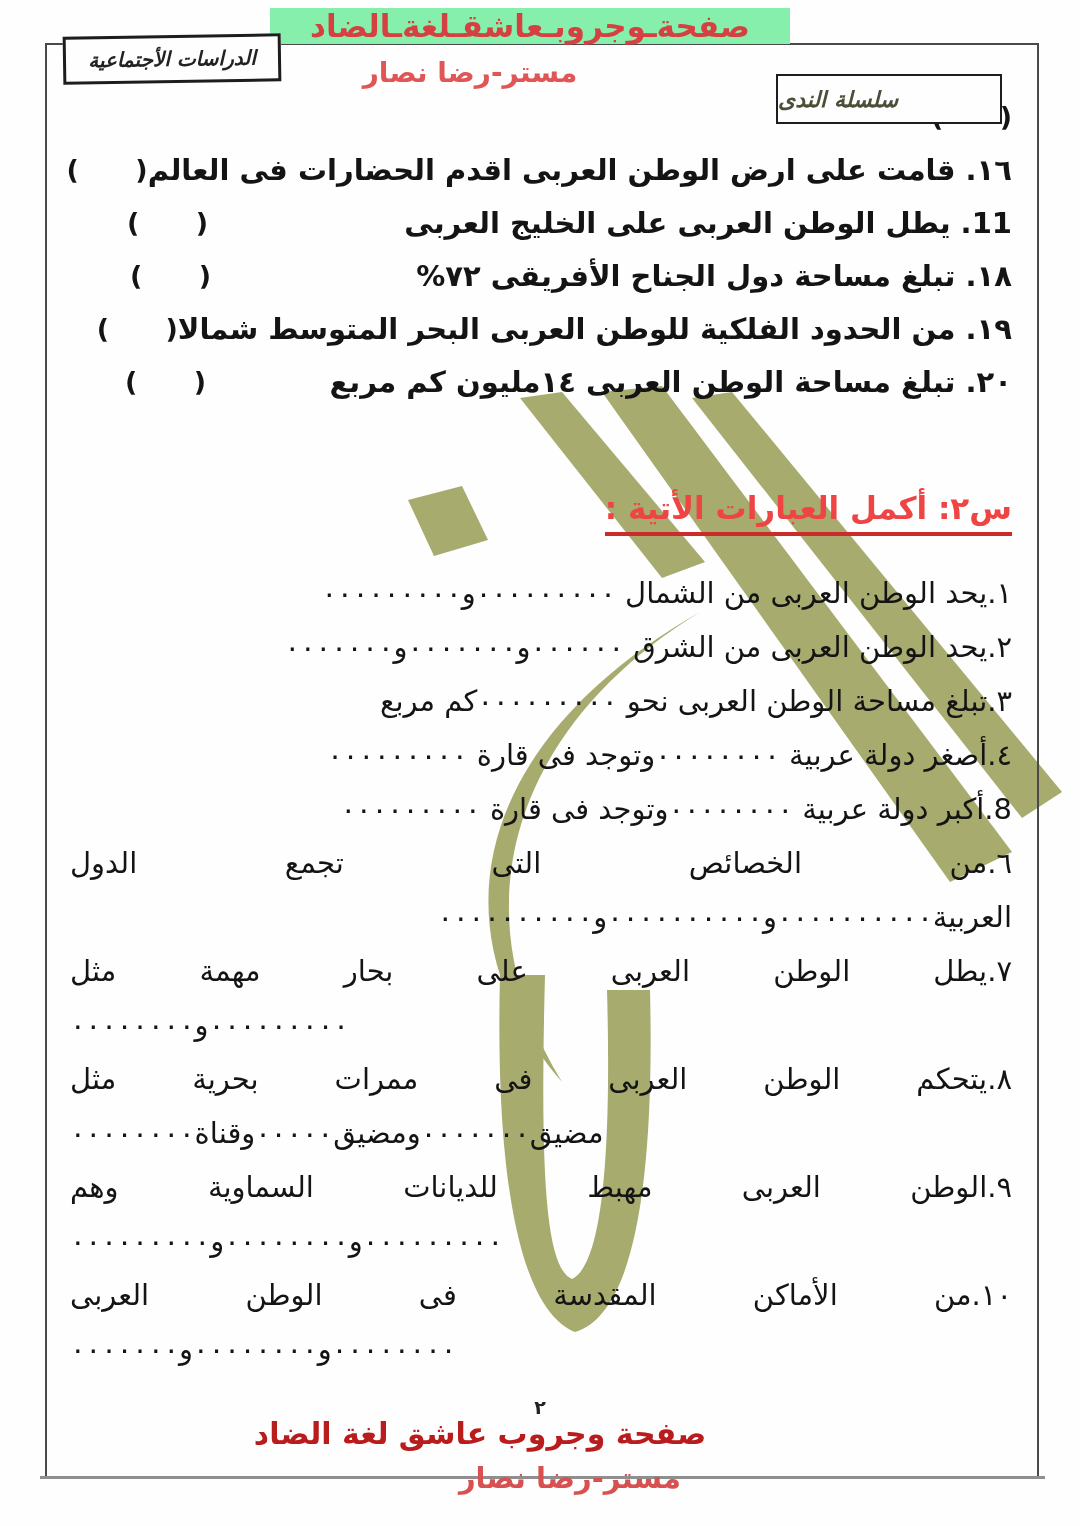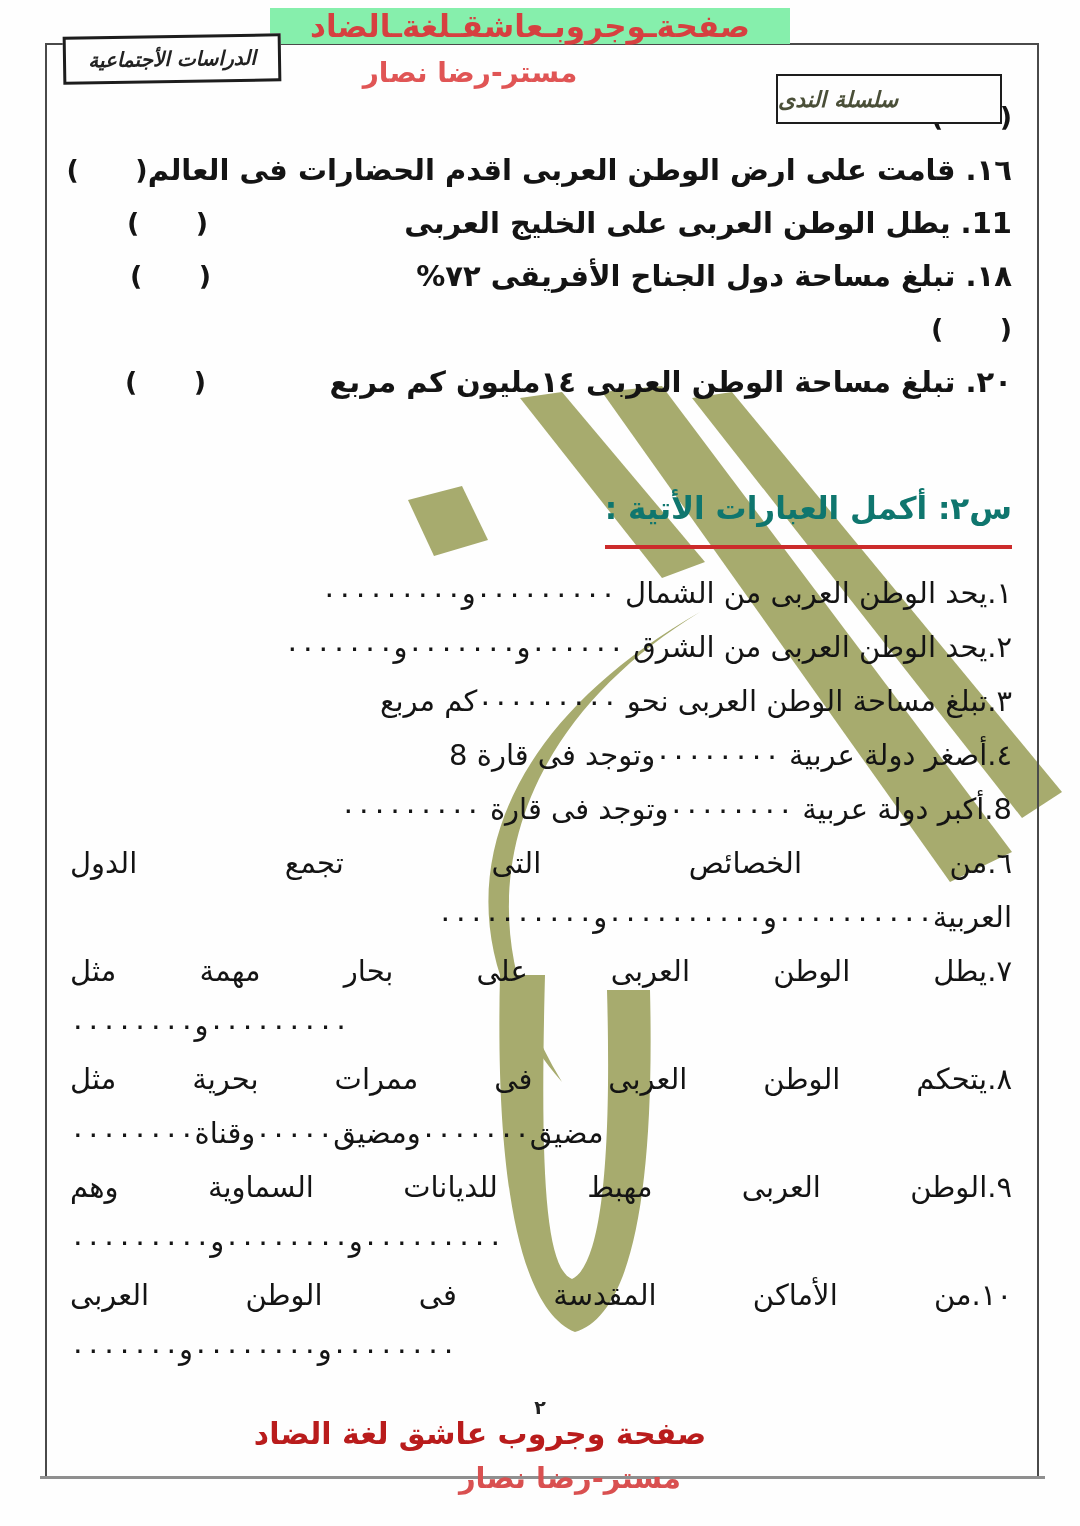--- a/index.html
+++ b/index.html
@@ -54,22 +54,22 @@
   .paren{font-size:27px;font-weight:700;white-space:pre;direction:ltr;}
   .tf-row:nth-child(1) .paren{margin-left:102px;}
   .tf-row:nth-child(2) .paren{margin-left:25px;}
   .tf-row:nth-child(3) .paren{margin-left:57px;}
   .tf-row:nth-child(4) .paren{margin-left:60px;}
   .tf-row:nth-child(5) .paren{margin-left:45px;}
   .tf-row:nth-child(6) .paren{margin-left:55px;}
   
   .q2-title{
     position:absolute;top:490px;right:68px;z-index:3;
-    font-size:31px;font-weight:700;color:#0f766e;
-    border-bottom:4px solid #cc2b2b;padding-bottom:19px;
+    font-size:31px;font-weight:700;color:#ef4444;
+    border-bottom:4px solid #cc2b2b;padding-bottom:6px;
   }
   .fills{position:absolute;left:70px;right:68px;top:566px;z-index:3;
     font-size:29px;font-weight:400;}
   .fills .ln{line-height:54px;height:54px;white-space:nowrap;}
   .fills .r{text-align:right;}
   .fills .c{text-align:left;}
   .fills .j{
     text-align:justify;text-align-last:justify;white-space:normal;
   }
   
@@ -120,35 +120,36 @@
   </div>
   <div class="tf-row">
     <span class="txt">11. يطل الوطن العربى على الخليج العربى</span>
     <span class="paren">(      )</span>
   </div>
   <div class="tf-row">
     <span class="txt">١٨. تبلغ مساحة دول الجناح الأفريقى ٧٢%</span>
     <span class="paren">(      )</span>
   </div>
   <div class="tf-row">
+    <span class="txt">١٩. من الحدود الفلكية للوطن العربى البحر المتوسط شمالا</span>
     <span class="paren">(      )</span>
   </div>
   <div class="tf-row">
     <span class="txt">٢٠. تبلغ مساحة الوطن العربى ١٤مليون كم مربع</span>
     <span class="paren">(      )</span>
   </div>
 </div>
 
 <div class="q2-title">س٢: أكمل العبارات الأتية :</div>
 
 <div class="fills">
   <div class="ln r">١.يحد الوطن العربى من الشمال ٠٠٠٠٠٠٠٠٠و٠٠٠٠٠٠٠٠٠</div>
   <div class="ln r">٢.يحد الوطن العربى من الشرق ٠٠٠٠٠٠و٠٠٠٠٠٠٠و٠٠٠٠٠٠٠</div>
   <div class="ln r">٣.تبلغ مساحة الوطن العربى نحو ٠٠٠٠٠٠٠٠٠كم مربع</div>
-  <div class="ln r">٤.أصغر دولة عربية ٠٠٠٠٠٠٠٠وتوجد فى قارة 8</div>
+  <div class="ln r">٤.أصغر دولة عربية ٠٠٠٠٠٠٠٠وتوجد فى قارة ٠٠٠٠٠٠٠٠٠</div>
   <div class="ln r">8.أكبر دولة عربية ٠٠٠٠٠٠٠٠وتوجد فى قارة ٠٠٠٠٠٠٠٠٠</div>
   <div class="ln j">٦.من الخصائص التى تجمع الدول</div>
   <div class="ln r">العربية٠٠٠٠٠٠٠٠٠٠و٠٠٠٠٠٠٠٠٠٠و٠٠٠٠٠٠٠٠٠٠</div>
   <div class="ln j">٧.يطل الوطن العربى على بحار مهمة مثل</div>
   <div class="ln c">٠٠٠٠٠٠٠٠٠و٠٠٠٠٠٠٠٠</div>
   <div class="ln j">٨.يتحكم الوطن العربى فى ممرات بحرية مثل</div>
   <div class="ln c">مضيق٠٠٠٠٠٠٠ومضيق٠٠٠٠٠وقناة٠٠٠٠٠٠٠٠</div>
   <div class="ln j">٩.الوطن العربى مهبط للديانات السماوية وهم</div>
   <div class="ln c">٠٠٠٠٠٠٠٠٠و٠٠٠٠٠٠٠٠و٠٠٠٠٠٠٠٠٠</div>
   <div class="ln j">١٠.من الأماكن المقدسة فى الوطن العربى</div>

